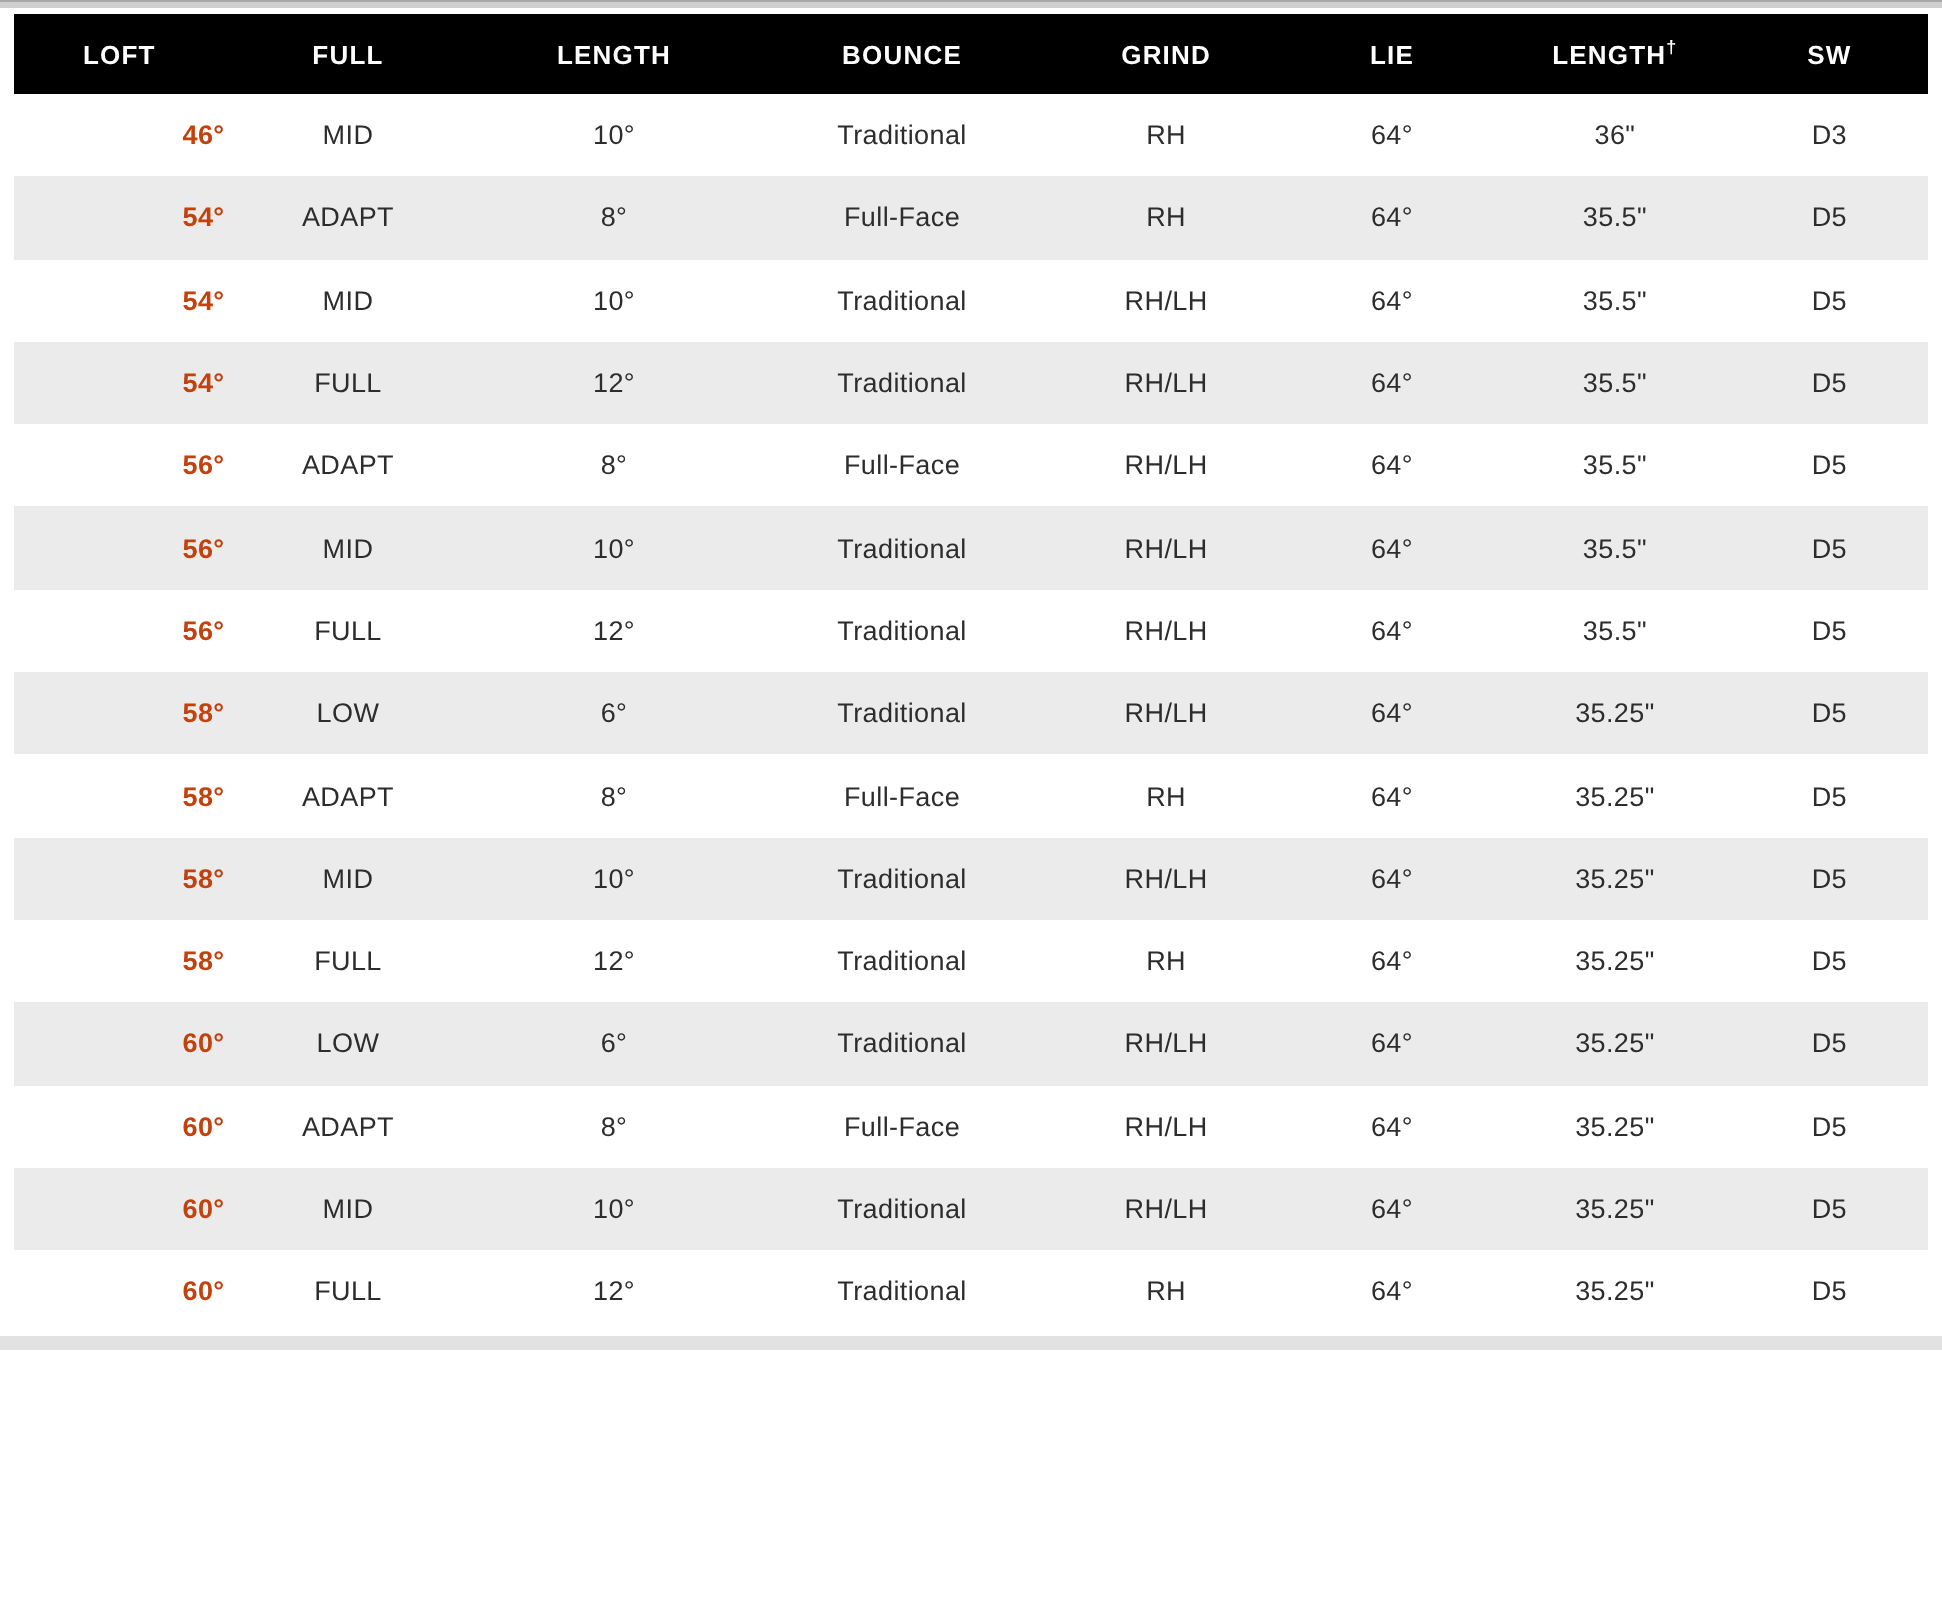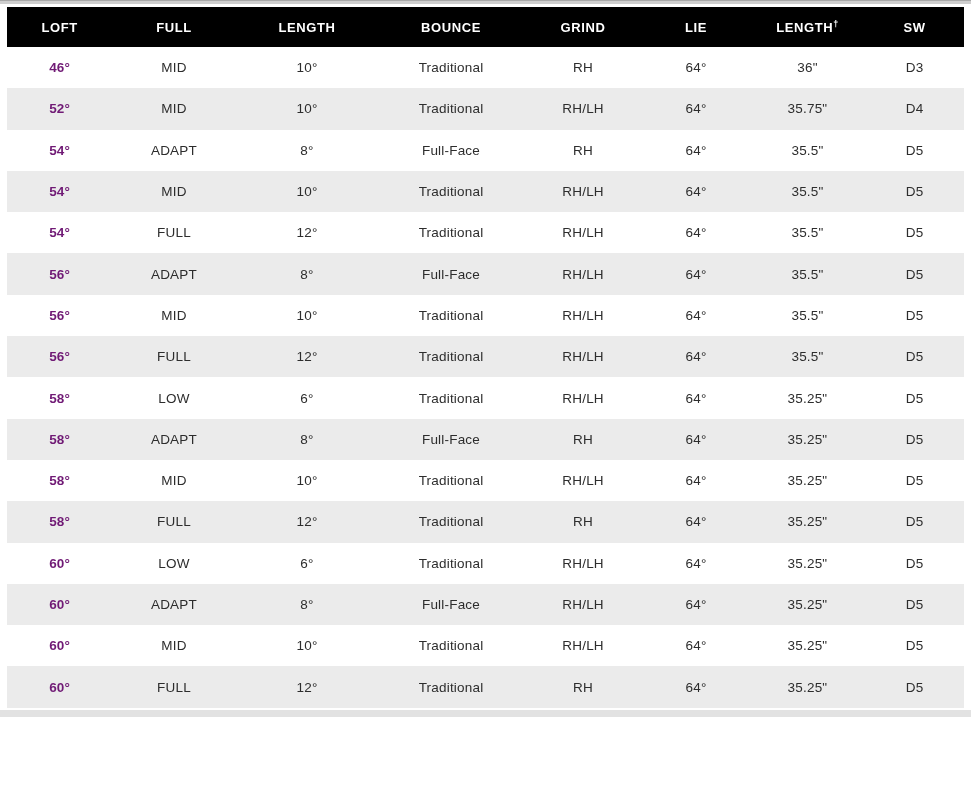--- a/index.html
+++ b/index.html
@@ -23,21 +23,21 @@
     font-size:13px;font-weight:700;letter-spacing:.6px;
     height:40px;padding:0;
   }
   th sup{font-size:9px;line-height:0;}
   td{
     font-size:13.5px;color:#2d2d2d;height:41.3px;
     text-align:center;padding:0;letter-spacing:.2px;
   }
   tbody tr{background:#ffffff;}
   tbody tr:nth-child(even){background:var(--stripe,#ebebeb);}
-  td.col-loft{font-weight:700;color:#701a75;}
+  td.col-loft{font-weight:700;color:#c2410c;text-align:right;}
   
   th:nth-child(1),td:nth-child(1){width:11.0%;}
   th:nth-child(2),td:nth-child(2){width:12.9%;}
   th:nth-child(3),td:nth-child(3){width:14.9%;}
   th:nth-child(4),td:nth-child(4){width:15.2%;}
   th:nth-child(5),td:nth-child(5){width:12.4%;}
   th:nth-child(6),td:nth-child(6){width:11.2%;}
   th:nth-child(7),td:nth-child(7){width:12.1%;}
   th:nth-child(8),td:nth-child(8){width:10.3%;}
   .bottom-strip{
@@ -68,30 +68,20 @@
           <td class="col-loft">46°</td>
           <td class="col-grind">MID</td>
           <td class="col-bounce">10°</td>
           <td class="col-grooves">Traditional</td>
           <td class="col-hand">RH</td>
           <td class="col-lie">64°</td>
           <td class="col-length">36"</td>
           <td class="col-sw">D3</td>
         </tr>
         <tr>
-          <td class="col-loft">52°</td>
-          <td class="col-grind">MID</td>
-          <td class="col-bounce">10°</td>
-          <td class="col-grooves">Traditional</td>
-          <td class="col-hand">RH/LH</td>
-          <td class="col-lie">64°</td>
-          <td class="col-length">35.75"</td>
-          <td class="col-sw">D4</td>
-        </tr>
-        <tr>
           <td class="col-loft">54°</td>
           <td class="col-grind">ADAPT</td>
           <td class="col-bounce">8°</td>
           <td class="col-grooves">Full-Face</td>
           <td class="col-hand">RH</td>
           <td class="col-lie">64°</td>
           <td class="col-length">35.5"</td>
           <td class="col-sw">D5</td>
         </tr>
         <tr>

